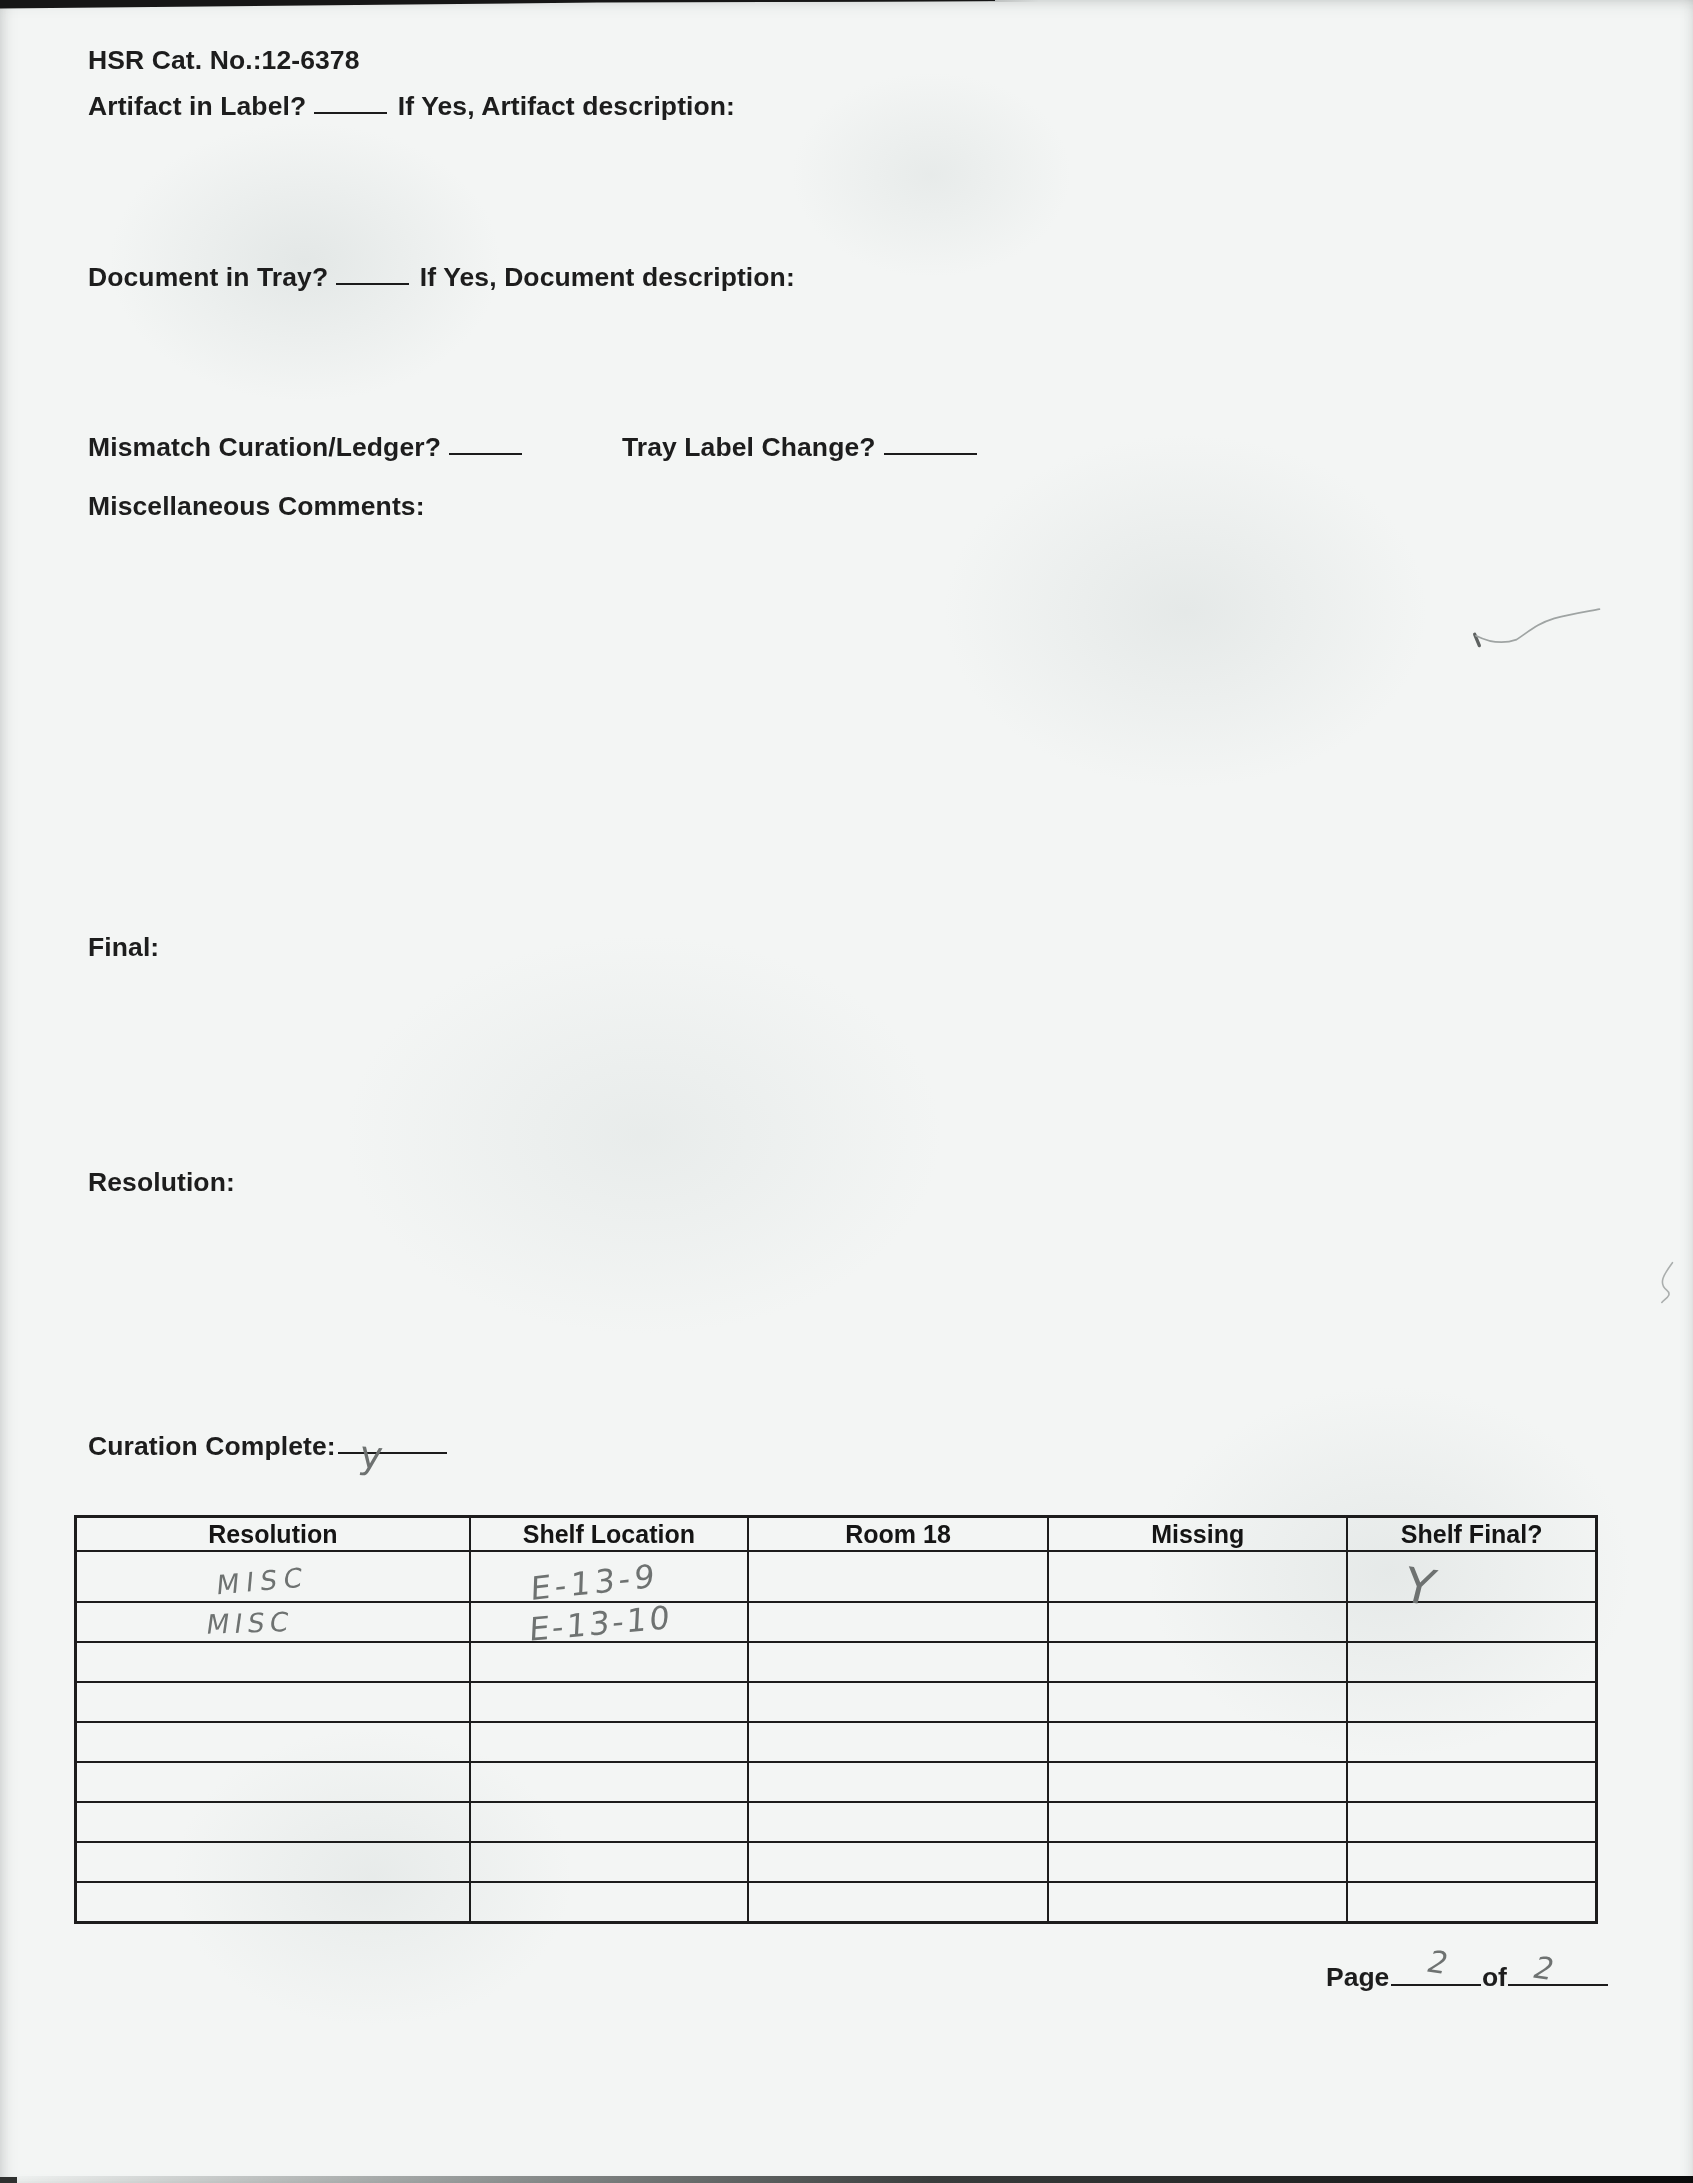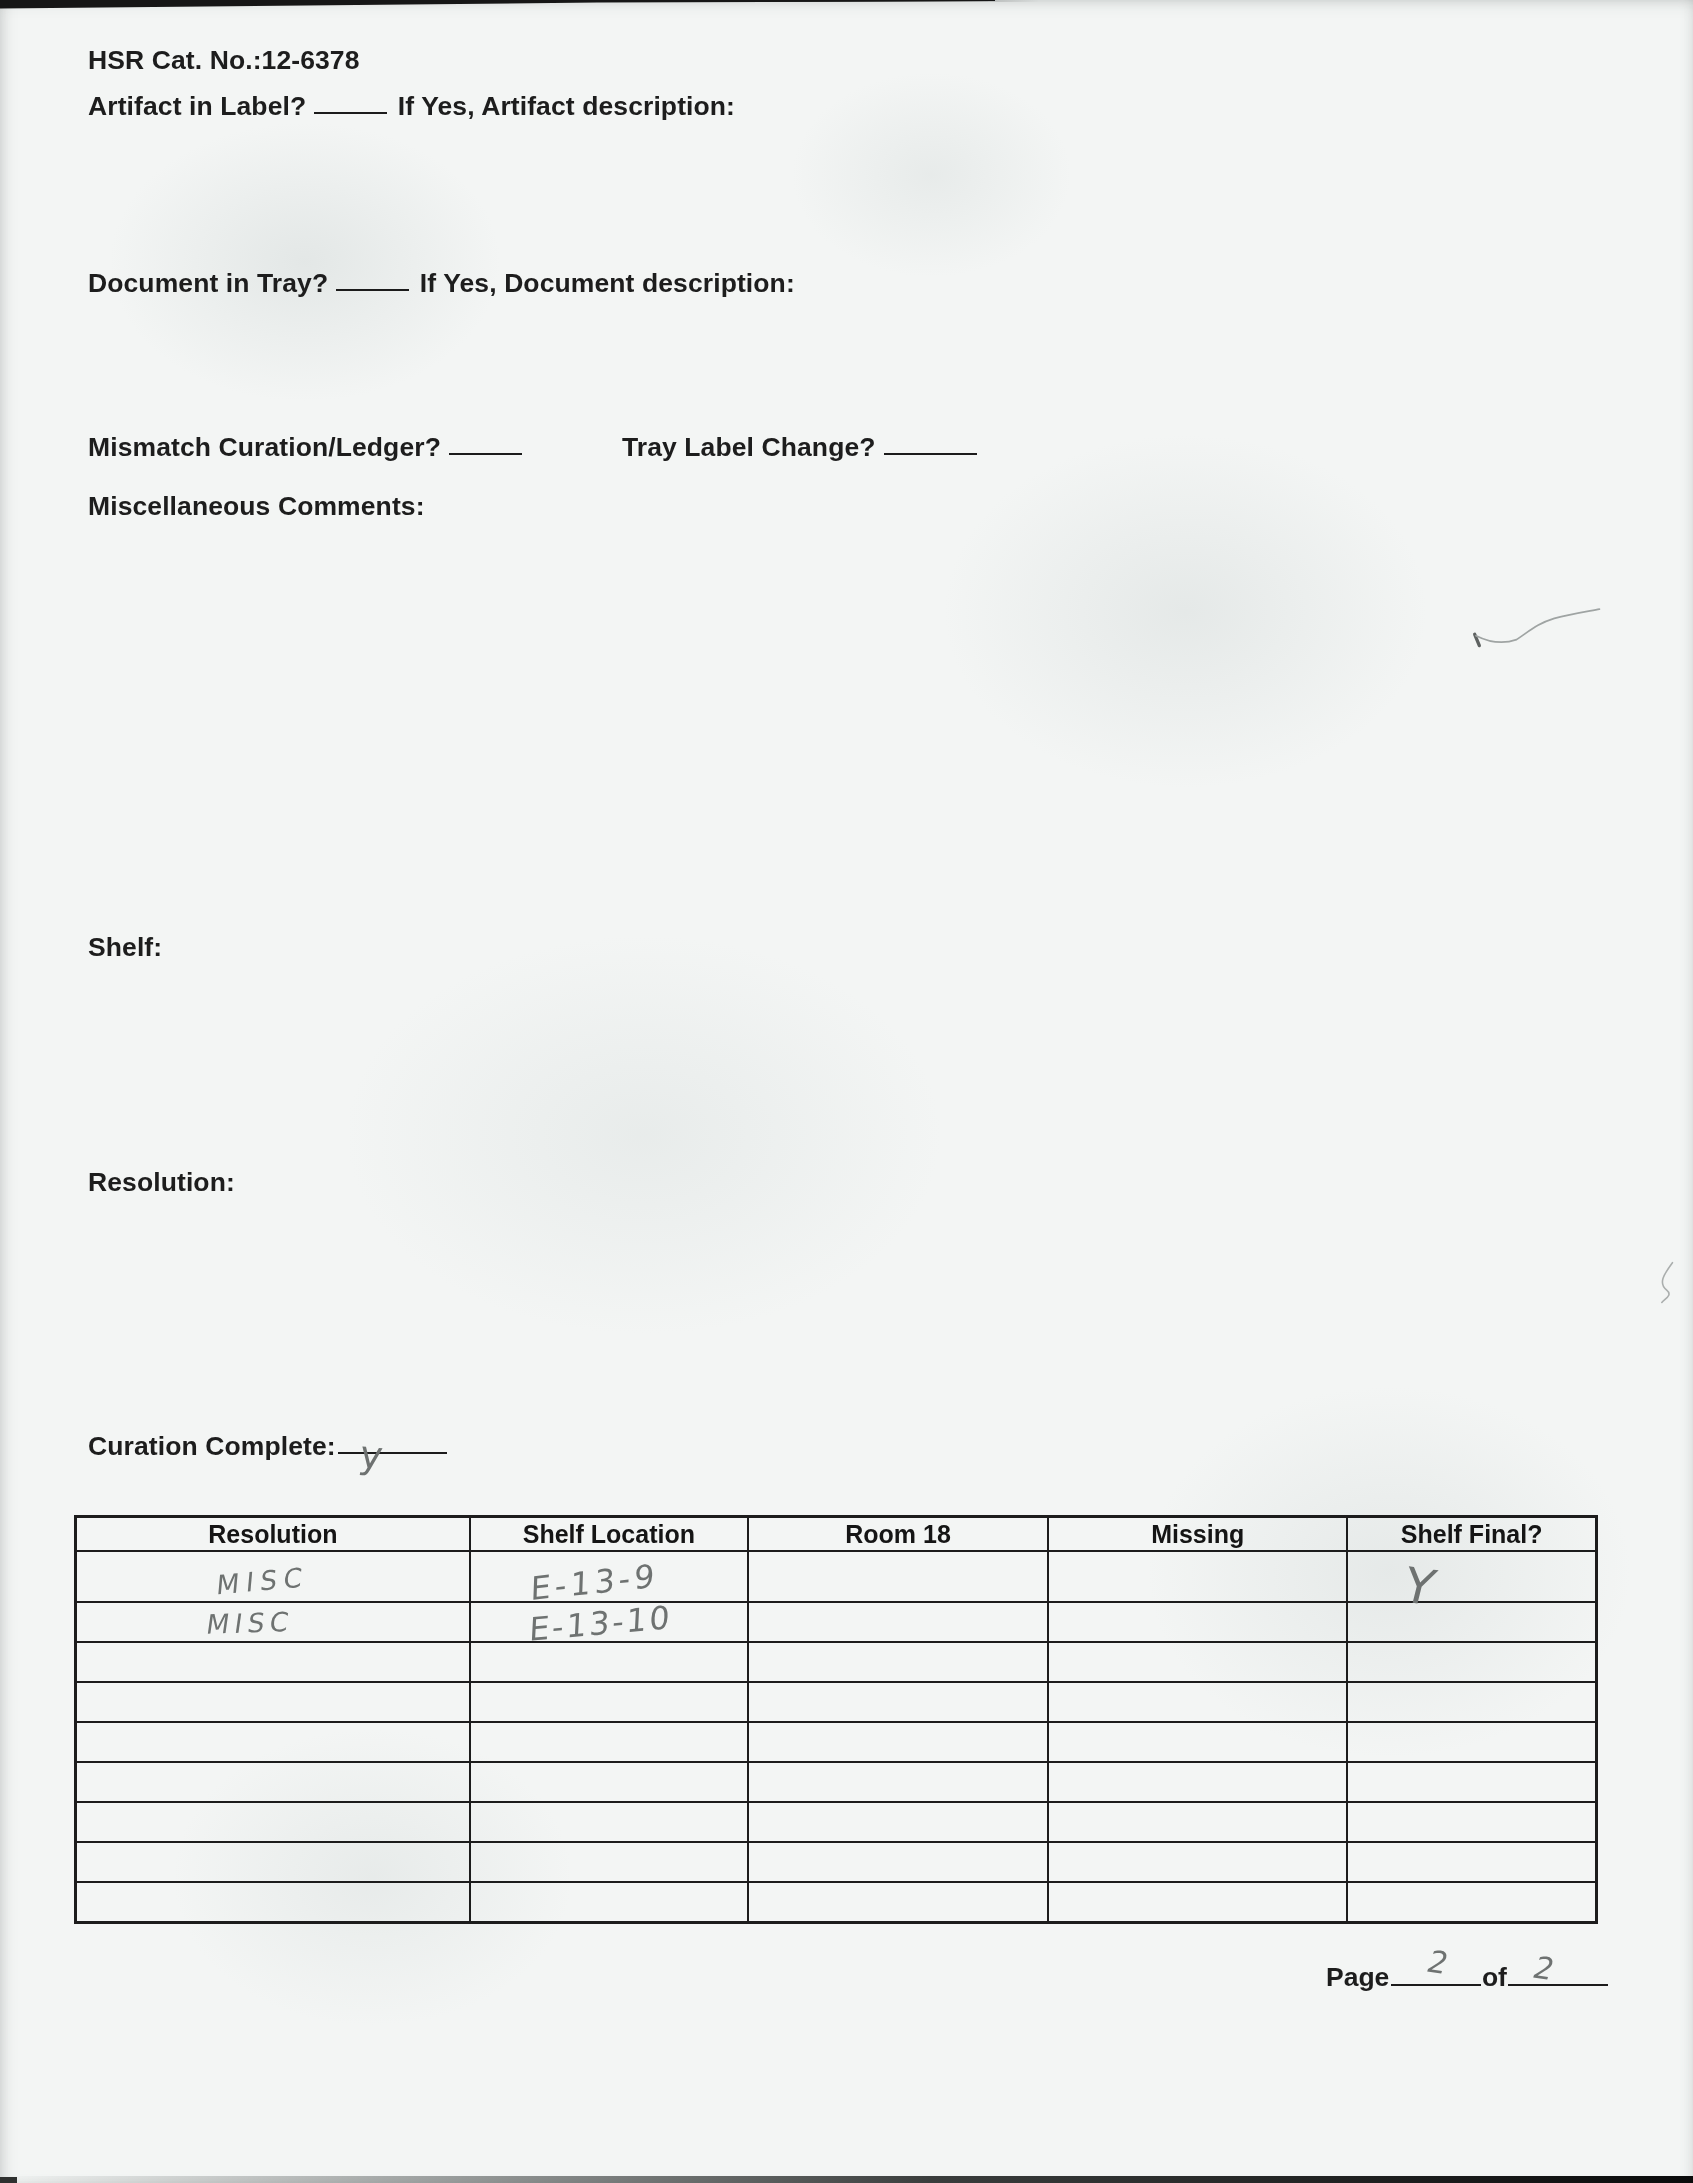--- a/index.html
+++ b/index.html
@@ -114,39 +114,39 @@
     <span>HSR Cat. No.:12-6378</span>
   </div>
 
   <div class="line" style="top:92px;">
     <span>Artifact in Label?</span>
     <span class="blank w110"></span>
     <span class="followup">If Yes, Artifact description:</span>
   </div>
 
 
-  <div class="line" style="top:269px;">
+  <div class="line" style="top:263px;">
     <span>Document in Tray?</span>
     <span class="blank w110"></span>
     <span class="followup">If Yes, Document description:</span>
   </div>
 
   <div class="line" style="top:433px;">
     <span>Mismatch Curation/Ledger?</span>
     <span class="blank w110"></span>
     <span class="gap-tray">Tray Label Change?</span>
     <span class="blank w140"></span>
   </div>
 
   <div class="line" style="top:492px;">
     <span>Miscellaneous Comments:</span>
   </div>
 
   <div class="line" style="top:933px;">
-    <span>Shelf:</span>
+    <span>Final:</span>
   </div>
 
   <div class="line" style="top:1168px;">
     <span>Resolution:</span>
   </div>
 
   <div class="line" style="top:1432px;">
     <span>Curation Complete:</span>
     <span class="blank w165" style="margin-left:2.7px;"></span>
   </div>

